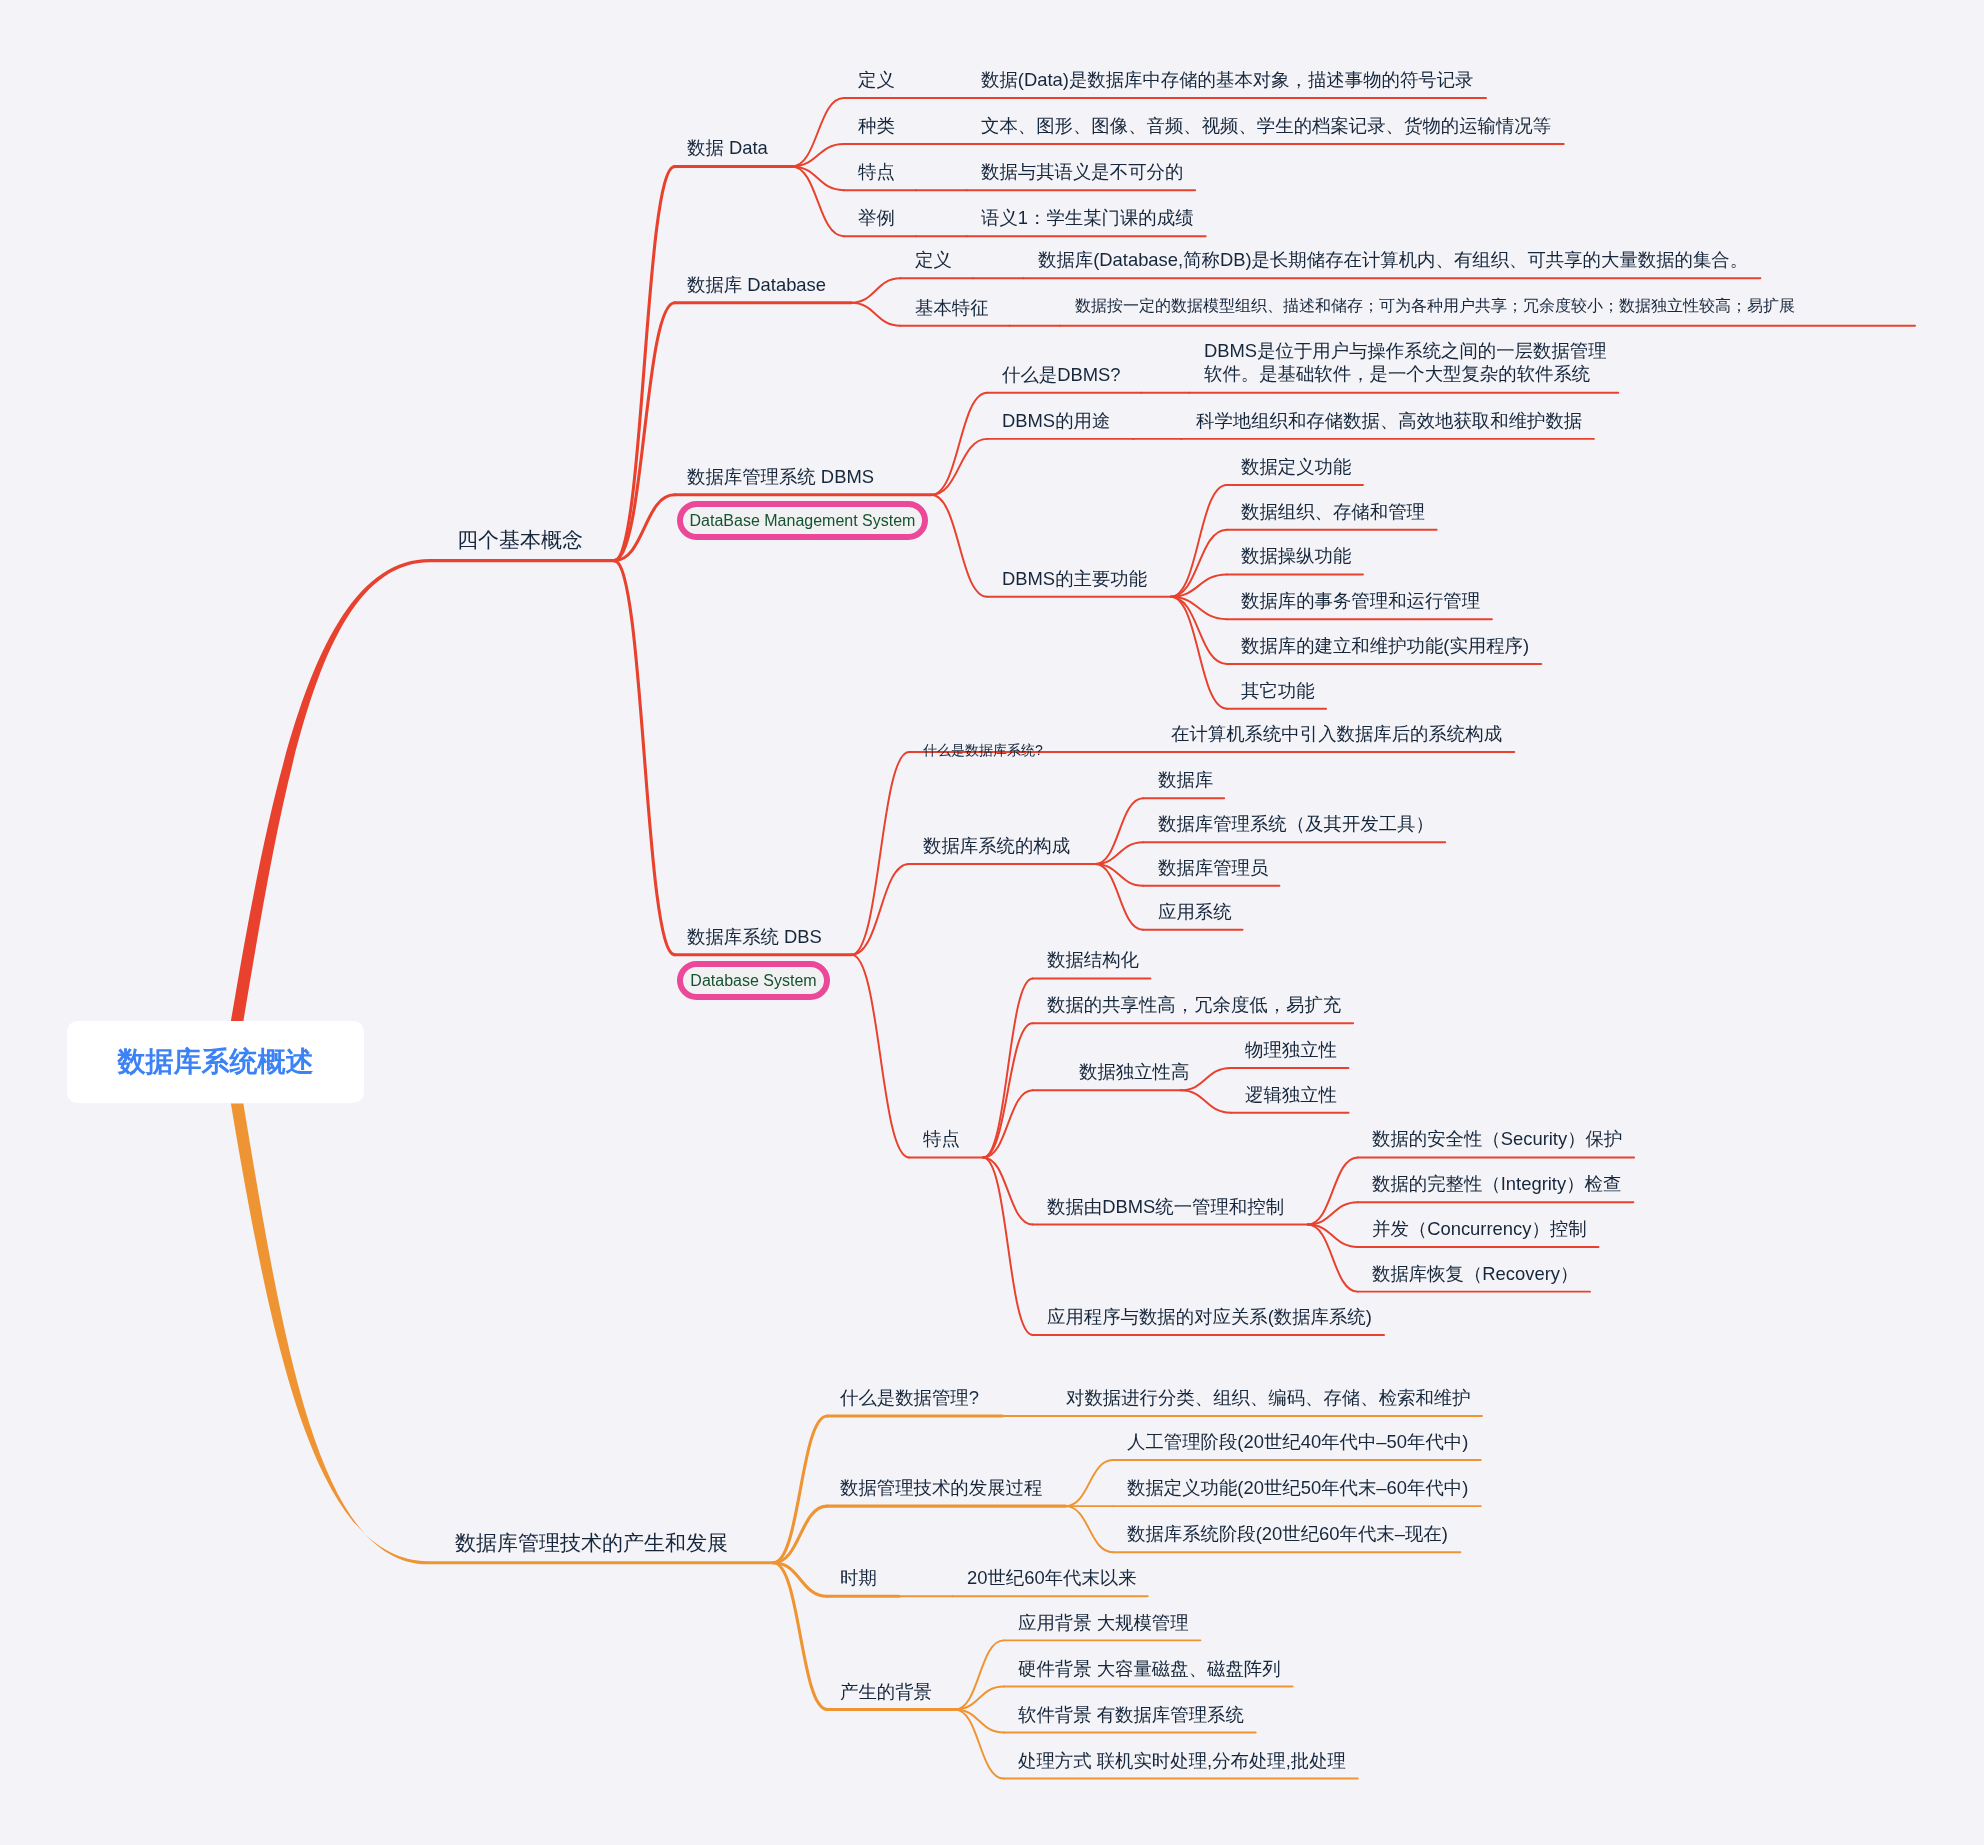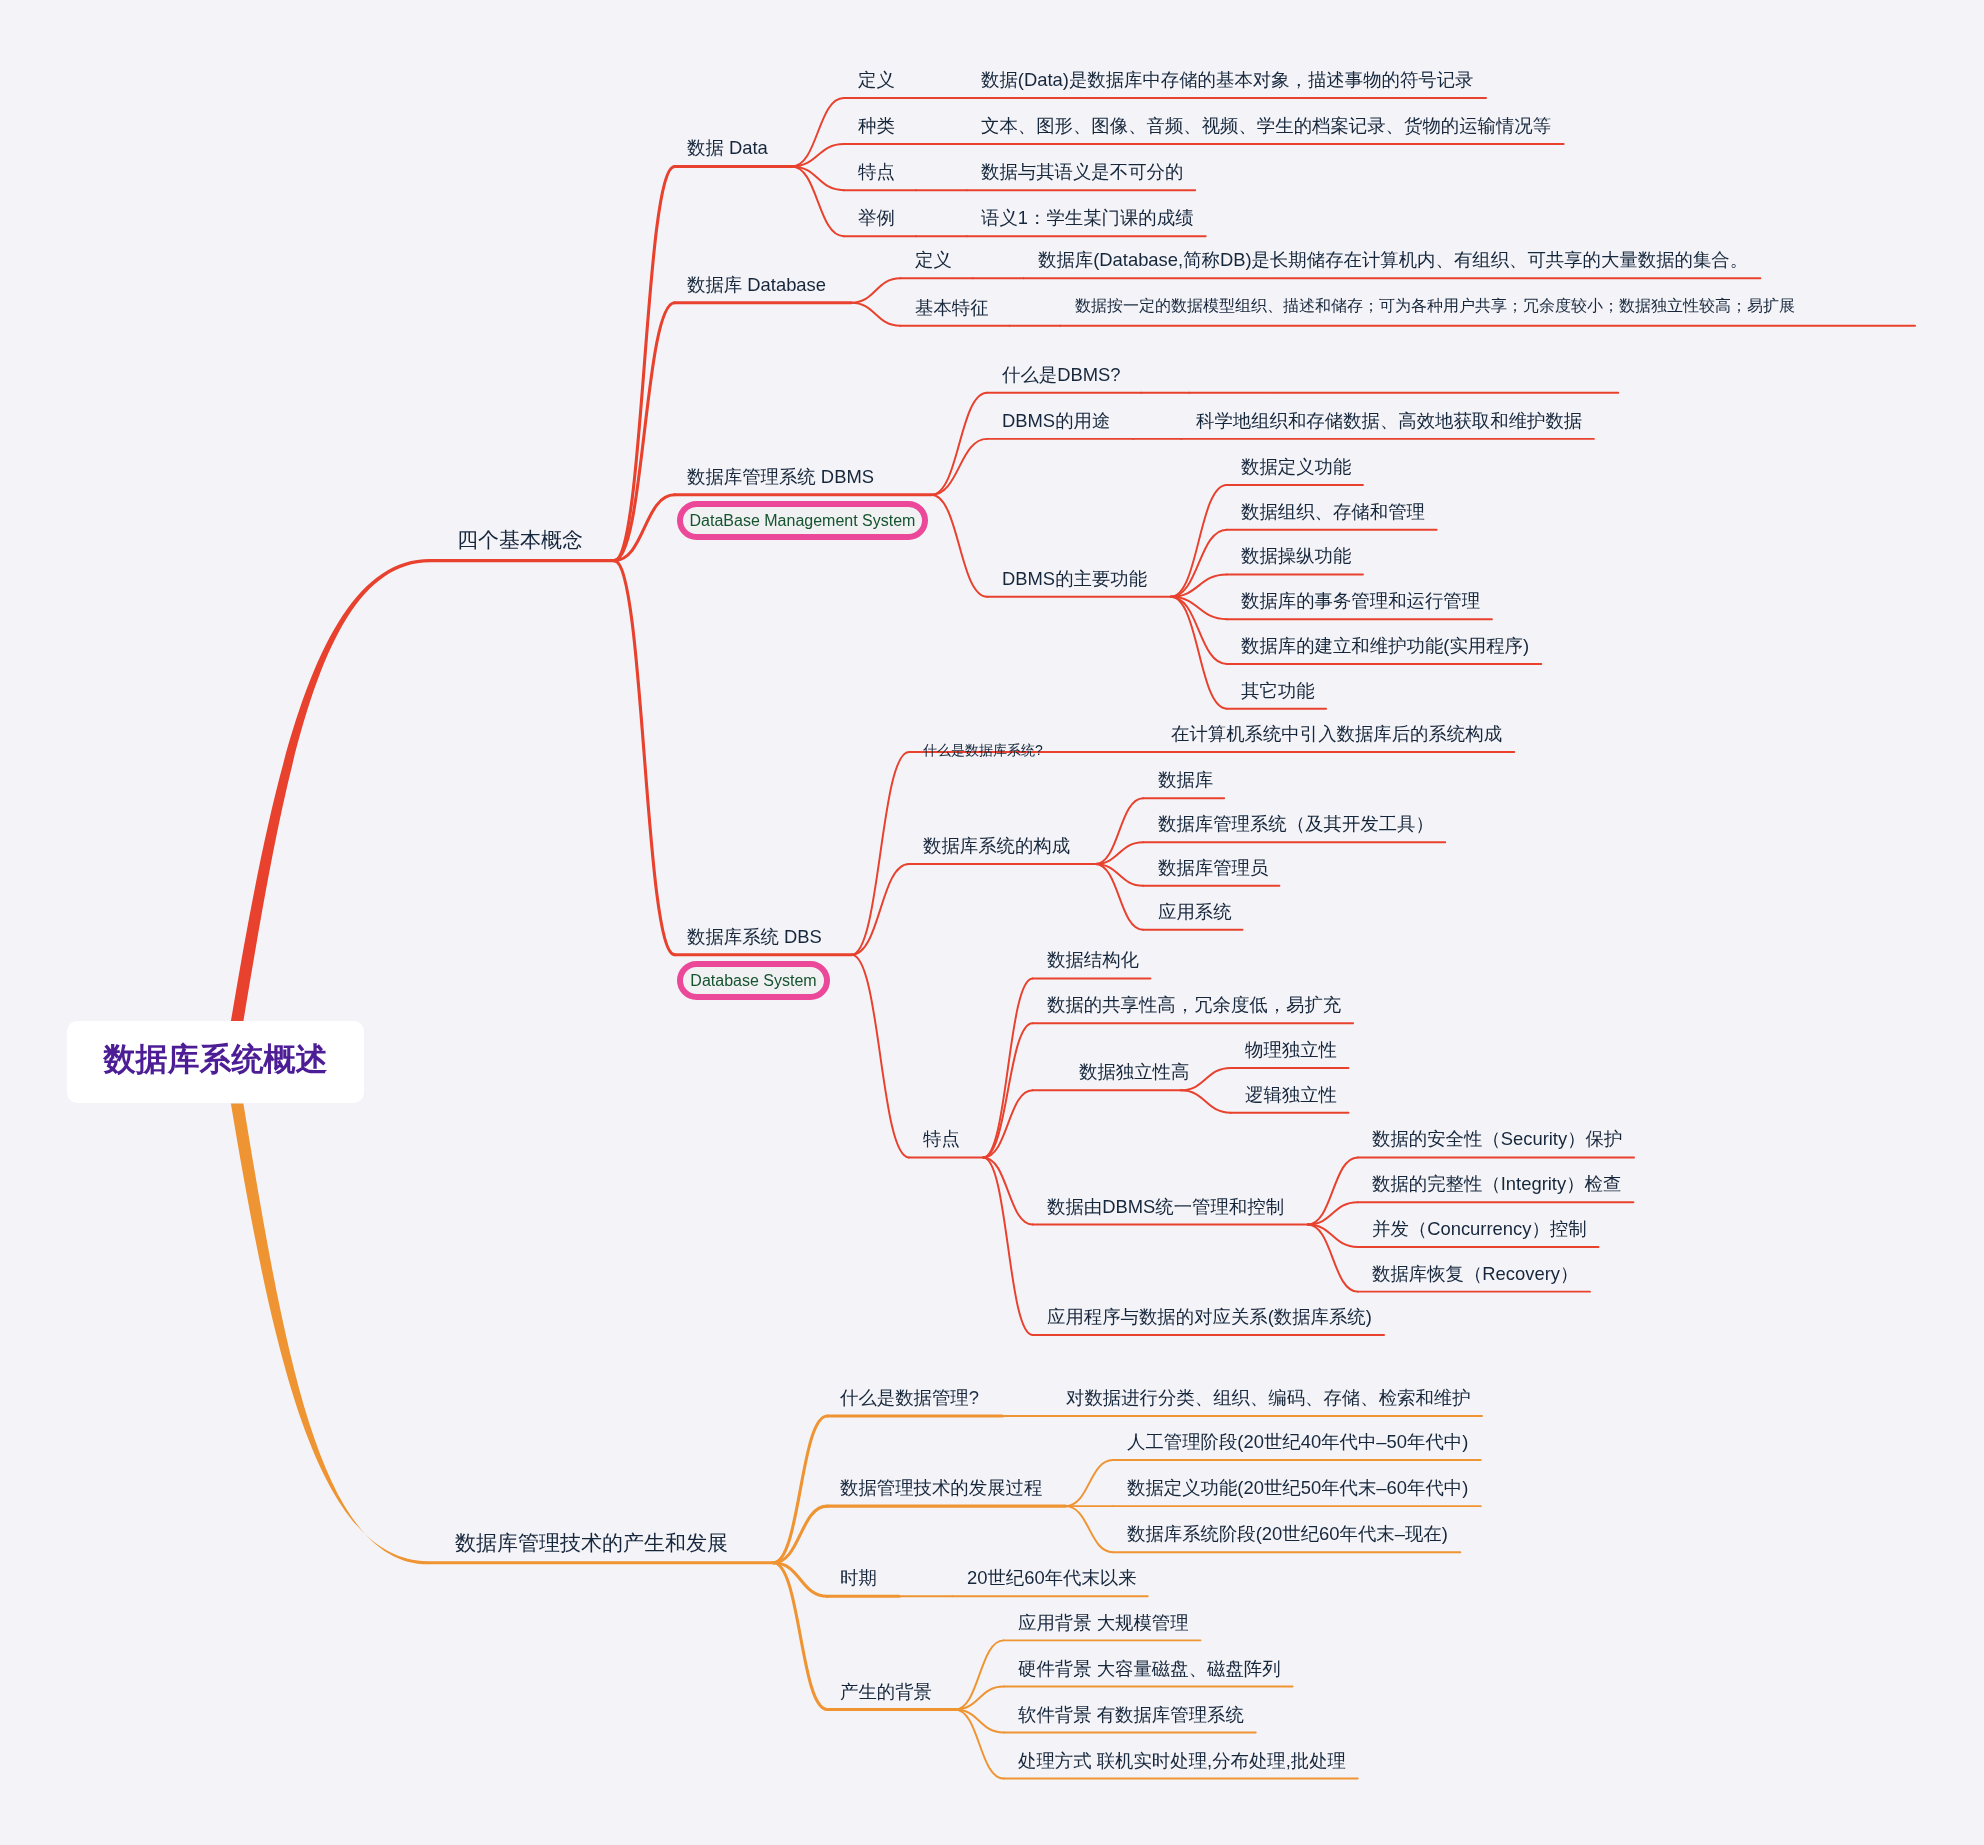--- a/index.html
+++ b/index.html
@@ -156,20 +156,22 @@
       <div class="node" style="left: 858px; font-size: 18.4px; top: 206px;">举例</div>
       <div class="node" style="left: 981px; font-size: 18.4px; top: 206px;">语义1：学生某门课的成绩</div>
       <div class="node" style="left: 687px; font-size: 18.4px; top: 273px;">数据库 Database</div>
       <div class="node" style="left: 915px; font-size: 18.4px; top: 248px;">定义</div>
       <div class="node" style="left: 1038px; font-size: 18.4px; top: 248px;">数据库(Database,简称DB)是长期储存在计算机内、有组织、可共享的大量数据的集合。</div>
       <div class="node" style="left: 915px; font-size: 18.4px; top: 296px;">基本特征</div>
       <div class="node" style="left: 1075px; font-size: 16px; top: 296px;">数据按一定的数据模型组织、描述和储存；可为各种用户共享；冗余度较小；数据独立性较高；易扩展</div>
       <div class="node" style="left: 687px; font-size: 18.4px; top: 465px;">数据库管理系统 DBMS</div>
       <div class="note" style="left: 677px; top: 501px; width: 239px; height: 27px; font-size: 16px;">DataBase Management System</div>
       <div class="node" style="left: 1002px; font-size: 18.4px; top: 363px;">什么是DBMS?</div>
+      <div class="node" style="left: 1204px; font-size: 18.4px; top: 339px;">DBMS是位于用户与操作系统之间的一层数据管理
+软件。是基础软件，是一个大型复杂的软件系统</div>
       <div class="node" style="left: 1002px; font-size: 18.4px; top: 409px;">DBMS的用途</div>
       <div class="node" style="left: 1196px; font-size: 18.4px; top: 409px;">科学地组织和存储数据、高效地获取和维护数据</div>
       <div class="node" style="left: 1002px; font-size: 18.4px; top: 567px;">DBMS的主要功能</div>
       <div class="node" style="left: 1241px; font-size: 18.4px; top: 455px;">数据定义功能</div>
       <div class="node" style="left: 1241px; font-size: 18.4px; top: 500px;">数据组织、存储和管理</div>
       <div class="node" style="left: 1241px; font-size: 18.4px; top: 544px;">数据操纵功能</div>
       <div class="node" style="left: 1241px; font-size: 18.4px; top: 589px;">数据库的事务管理和运行管理</div>
       <div class="node" style="left: 1241px; font-size: 18.4px; top: 634px;">数据库的建立和维护功能(实用程序)</div>
       <div class="node" style="left: 1241px; font-size: 18.4px; top: 679px;">其它功能</div>
       <div class="node" style="left: 687px; font-size: 18.4px; top: 925px;">数据库系统 DBS</div>
@@ -201,17 +203,17 @@
       <div class="node" style="left: 1127px; font-size: 18.4px; top: 1476px;">数据定义功能(20世纪50年代末–60年代中)</div>
       <div class="node" style="left: 1127px; font-size: 18.4px; top: 1522px;">数据库系统阶段(20世纪60年代末–现在)</div>
       <div class="node" style="left: 840px; font-size: 18.4px; top: 1566px;">时期</div>
       <div class="node" style="left: 967px; font-size: 18.4px; top: 1566px;">20世纪60年代末以来</div>
       <div class="node" style="left: 840px; font-size: 18.4px; top: 1680px;">产生的背景</div>
       <div class="node" style="left: 1018px; font-size: 18.4px; top: 1611px;">应用背景 大规模管理</div>
       <div class="node" style="left: 1018px; font-size: 18.4px; top: 1657px;">硬件背景 大容量磁盘、磁盘阵列</div>
       <div class="node" style="left: 1018px; font-size: 18.4px; top: 1703px;">软件背景 有数据库管理系统</div>
       <div class="node" style="left: 1018px; font-size: 18.4px; top: 1749px;">处理方式 联机实时处理,分布处理,批处理</div>
       <div class="rootbox" style="left: 67px; top: 1021px; width: 297px; height: 82px; background: rgb(255, 255, 255);">
-        <span class="roottext" style="font-size: 32px; color: #4c1d95; font-family: Liberation Mono, monospace;">数据库系统概述</span>
+        <span class="roottext" style="font-size: 28px; color: #3b82f6;">数据库系统概述</span>
       </div>
     </div>
 </div>
 
 
 </body></html>

